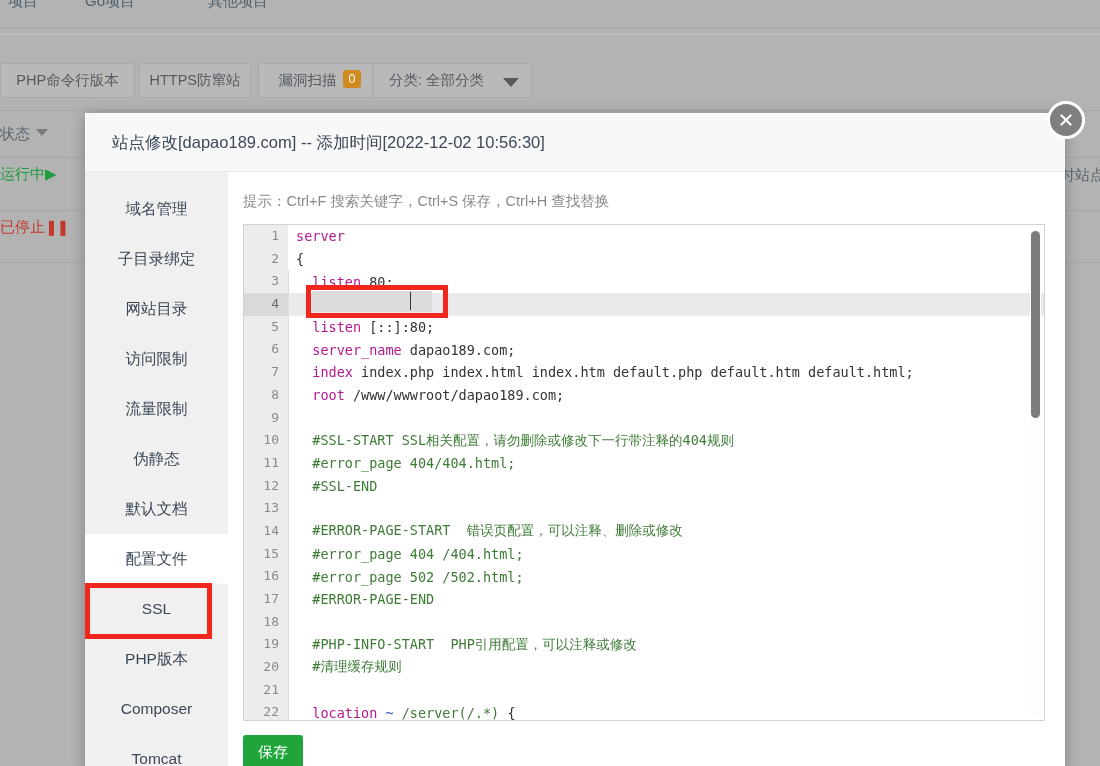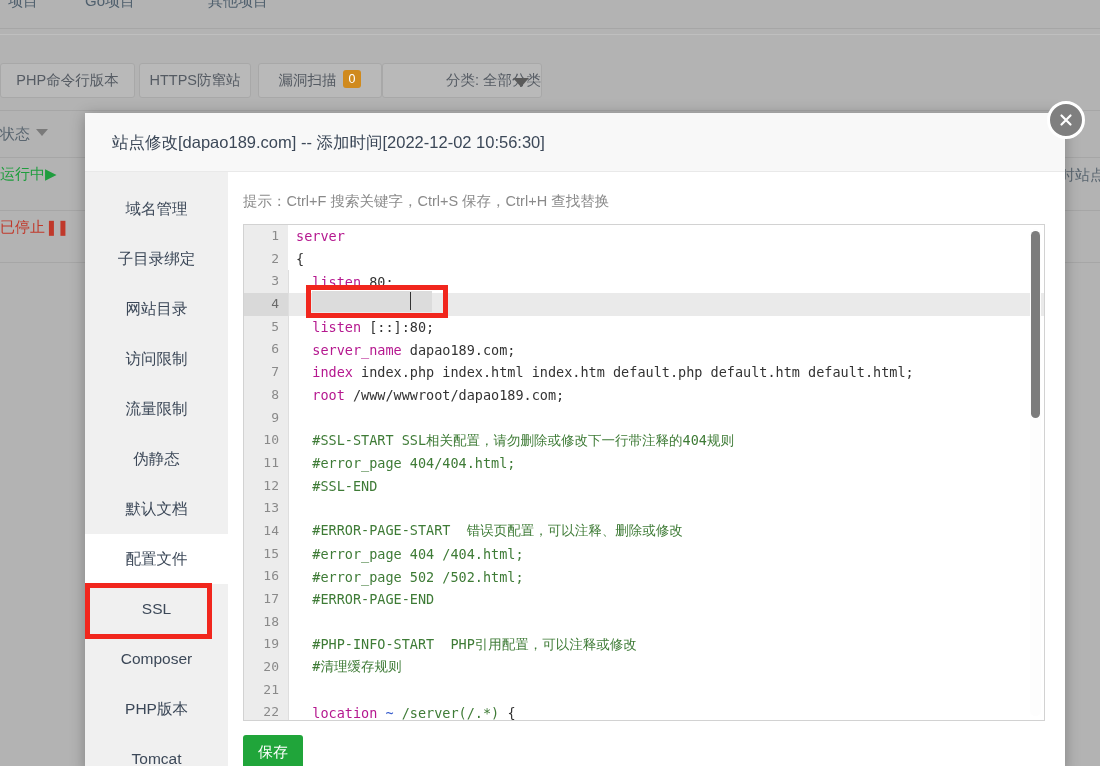--- a/index.html
+++ b/index.html
@@ -152,21 +152,21 @@
   <div class="toolbar">
     <div class="tbtn" style="left:0;width:135px">
       <span>PHP命令行版本</span>
     </div>
     <div class="tbtn" style="left:139px;width:112px">
       <span>HTTPS防窜站</span>
     </div>
     <div class="tbtn" style="left:258px;width:124px">
       <span>漏洞扫描</span><span class="badge">0</span>
     </div>
-    <div class="tbtn" style="left:382px;width:160px;text-align:right;padding-left:16px">
+    <div class="tbtn" style="left:372px;width:160px;text-align:left;padding-left:16px">
       <span>分类: 全部分类</span>
       <span class="caret"></span>
     </div>
   </div>
 
   <div class="bg-sep" style="top:110px"></div>
   <div class="bg-sep" style="top:157px"></div>
   <div class="bg-sep" style="top:210px"></div>
   <div class="bg-sep" style="top:262px"></div>
 
@@ -202,22 +202,22 @@
     <div id="side-nav">
       <div class="nav-item"><span>域名管理</span></div>
       <div class="nav-item"><span>子目录绑定</span></div>
       <div class="nav-item"><span>网站目录</span></div>
       <div class="nav-item"><span>访问限制</span></div>
       <div class="nav-item"><span>流量限制</span></div>
       <div class="nav-item"><span>伪静态</span></div>
       <div class="nav-item"><span>默认文档</span></div>
       <div class="nav-item active"><span>配置文件</span></div>
       <div class="nav-item"><span>SSL</span></div>
+      <div class="nav-item"><span>PHP版本</span></div>
       <div class="nav-item"><span>Composer</span></div>
-      <div class="nav-item"><span>PHP版本</span></div>
       <div class="nav-item"><span>Tomcat</span></div>
       <div id="nav-highlight"></div>
     </div>
 
     <div id="content">
       <div id="hint">提示：Ctrl+F 搜索关键字，Ctrl+S 保存，Ctrl+H 查找替换</div>
 
       <div id="editor-wrap">
         <div id="editor">
             <div class="code-line">

